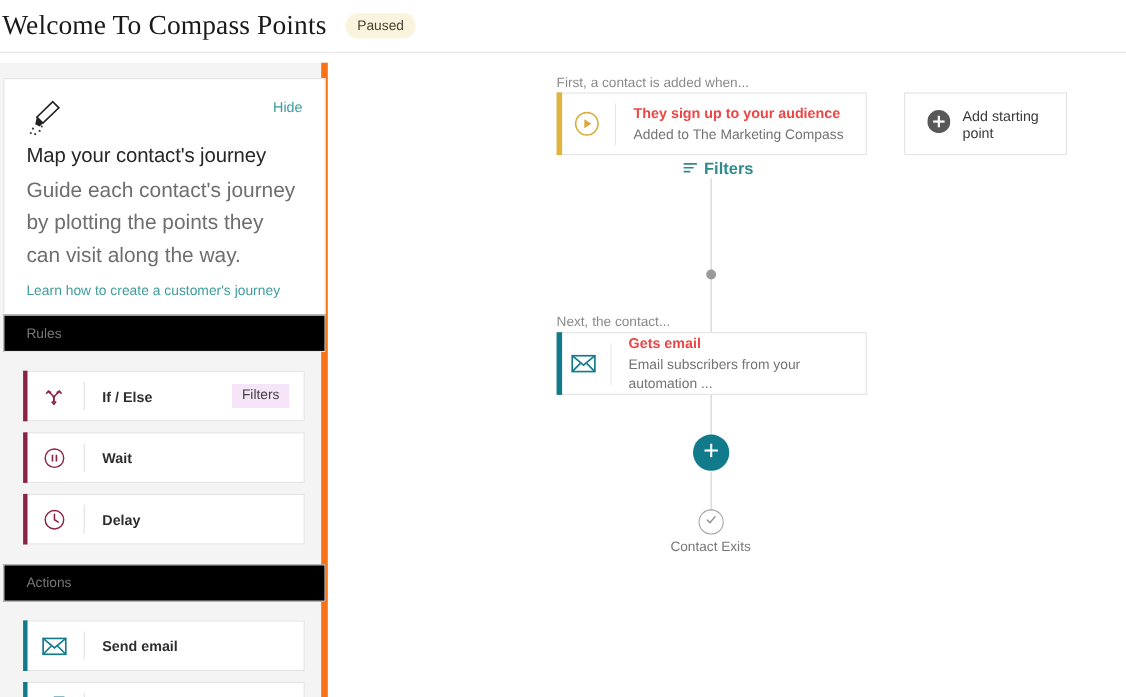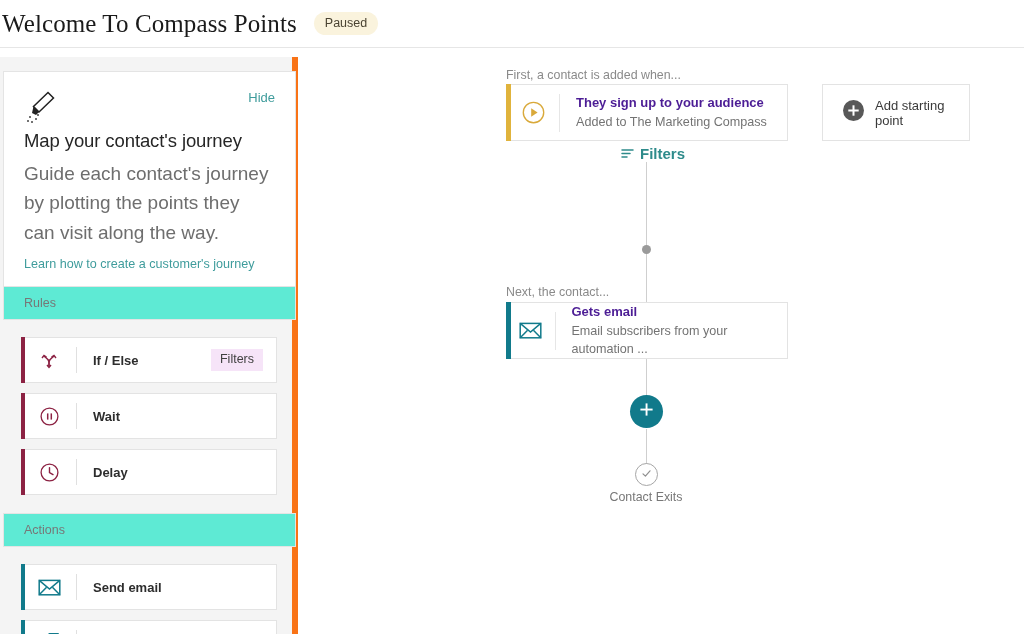--- a/index.html
+++ b/index.html
@@ -54,21 +54,21 @@
     font-size: 18.5px; color: #262626; font-weight: 400;
     margin: 2px 0 7px; letter-spacing: -.1px;
   }
   .promo-text {
     font-size: 19px; color: #6e6e6e; line-height: 1.55; margin-bottom: 10px;
   }
   .promo-link { font-size: 12.6px; color: #3f9c9c; cursor: pointer; }
 
   .section-header {
     position: absolute; left: 3px; width: 293px; height: 34px;
-    background: #5eead4;
+    background: #000000;
     border-top: 1px solid #e4e4e4;
     border-bottom: 1px solid #e4e4e4;
     border-left: 1px solid #e4e4e4;
     border-right: 1px solid #e4e4e4;
     display: flex; align-items: center;
     padding-left: 20px;
     font-size: 12.5px; color: #777777;
   }
   #rules-header { top: 229px; }
   #actions-header { top: 456px; }
@@ -119,21 +119,21 @@
     border: 1px solid #e3e3e3;
     display: flex; align-items: center;
     cursor: pointer;
   }
   .node-card .accent { position: absolute; left: -1px; top: -1px; width: 5px; bottom: -1px; }
   .node-card .ico {
     width: 52px; display: flex; align-items: center; justify-content: center; height: 100%;
   }
   .node-card .divider { width: 1px; height: 38px; background: #e6e6e6; }
   .node-card .texts { padding-left: 16px; }
-  .node-title { font-size: 13px; color: #4c1d95; font-weight: bold; line-height: 1.45; }
+  .node-title { font-size: 13px; color: #ef4444; font-weight: bold; line-height: 1.45; }
   .node-sub { font-size: 12.6px; color: #737373; line-height: 1.45; }
 
   #trigger-node { left: 190px; top: 27px; width: 282px; height: 57px; }
   #email-node   { left: 190px; top: 245px; width: 282px; height: 57px; }
 
   .start-point-btn {
     position: absolute; left: 506px; top: 27px; width: 148px; height: 57px;
     background: #ffffff; border: 1px solid #e3e3e3;
     display: flex; align-items: center; padding-left: 20px;
     cursor: pointer;

